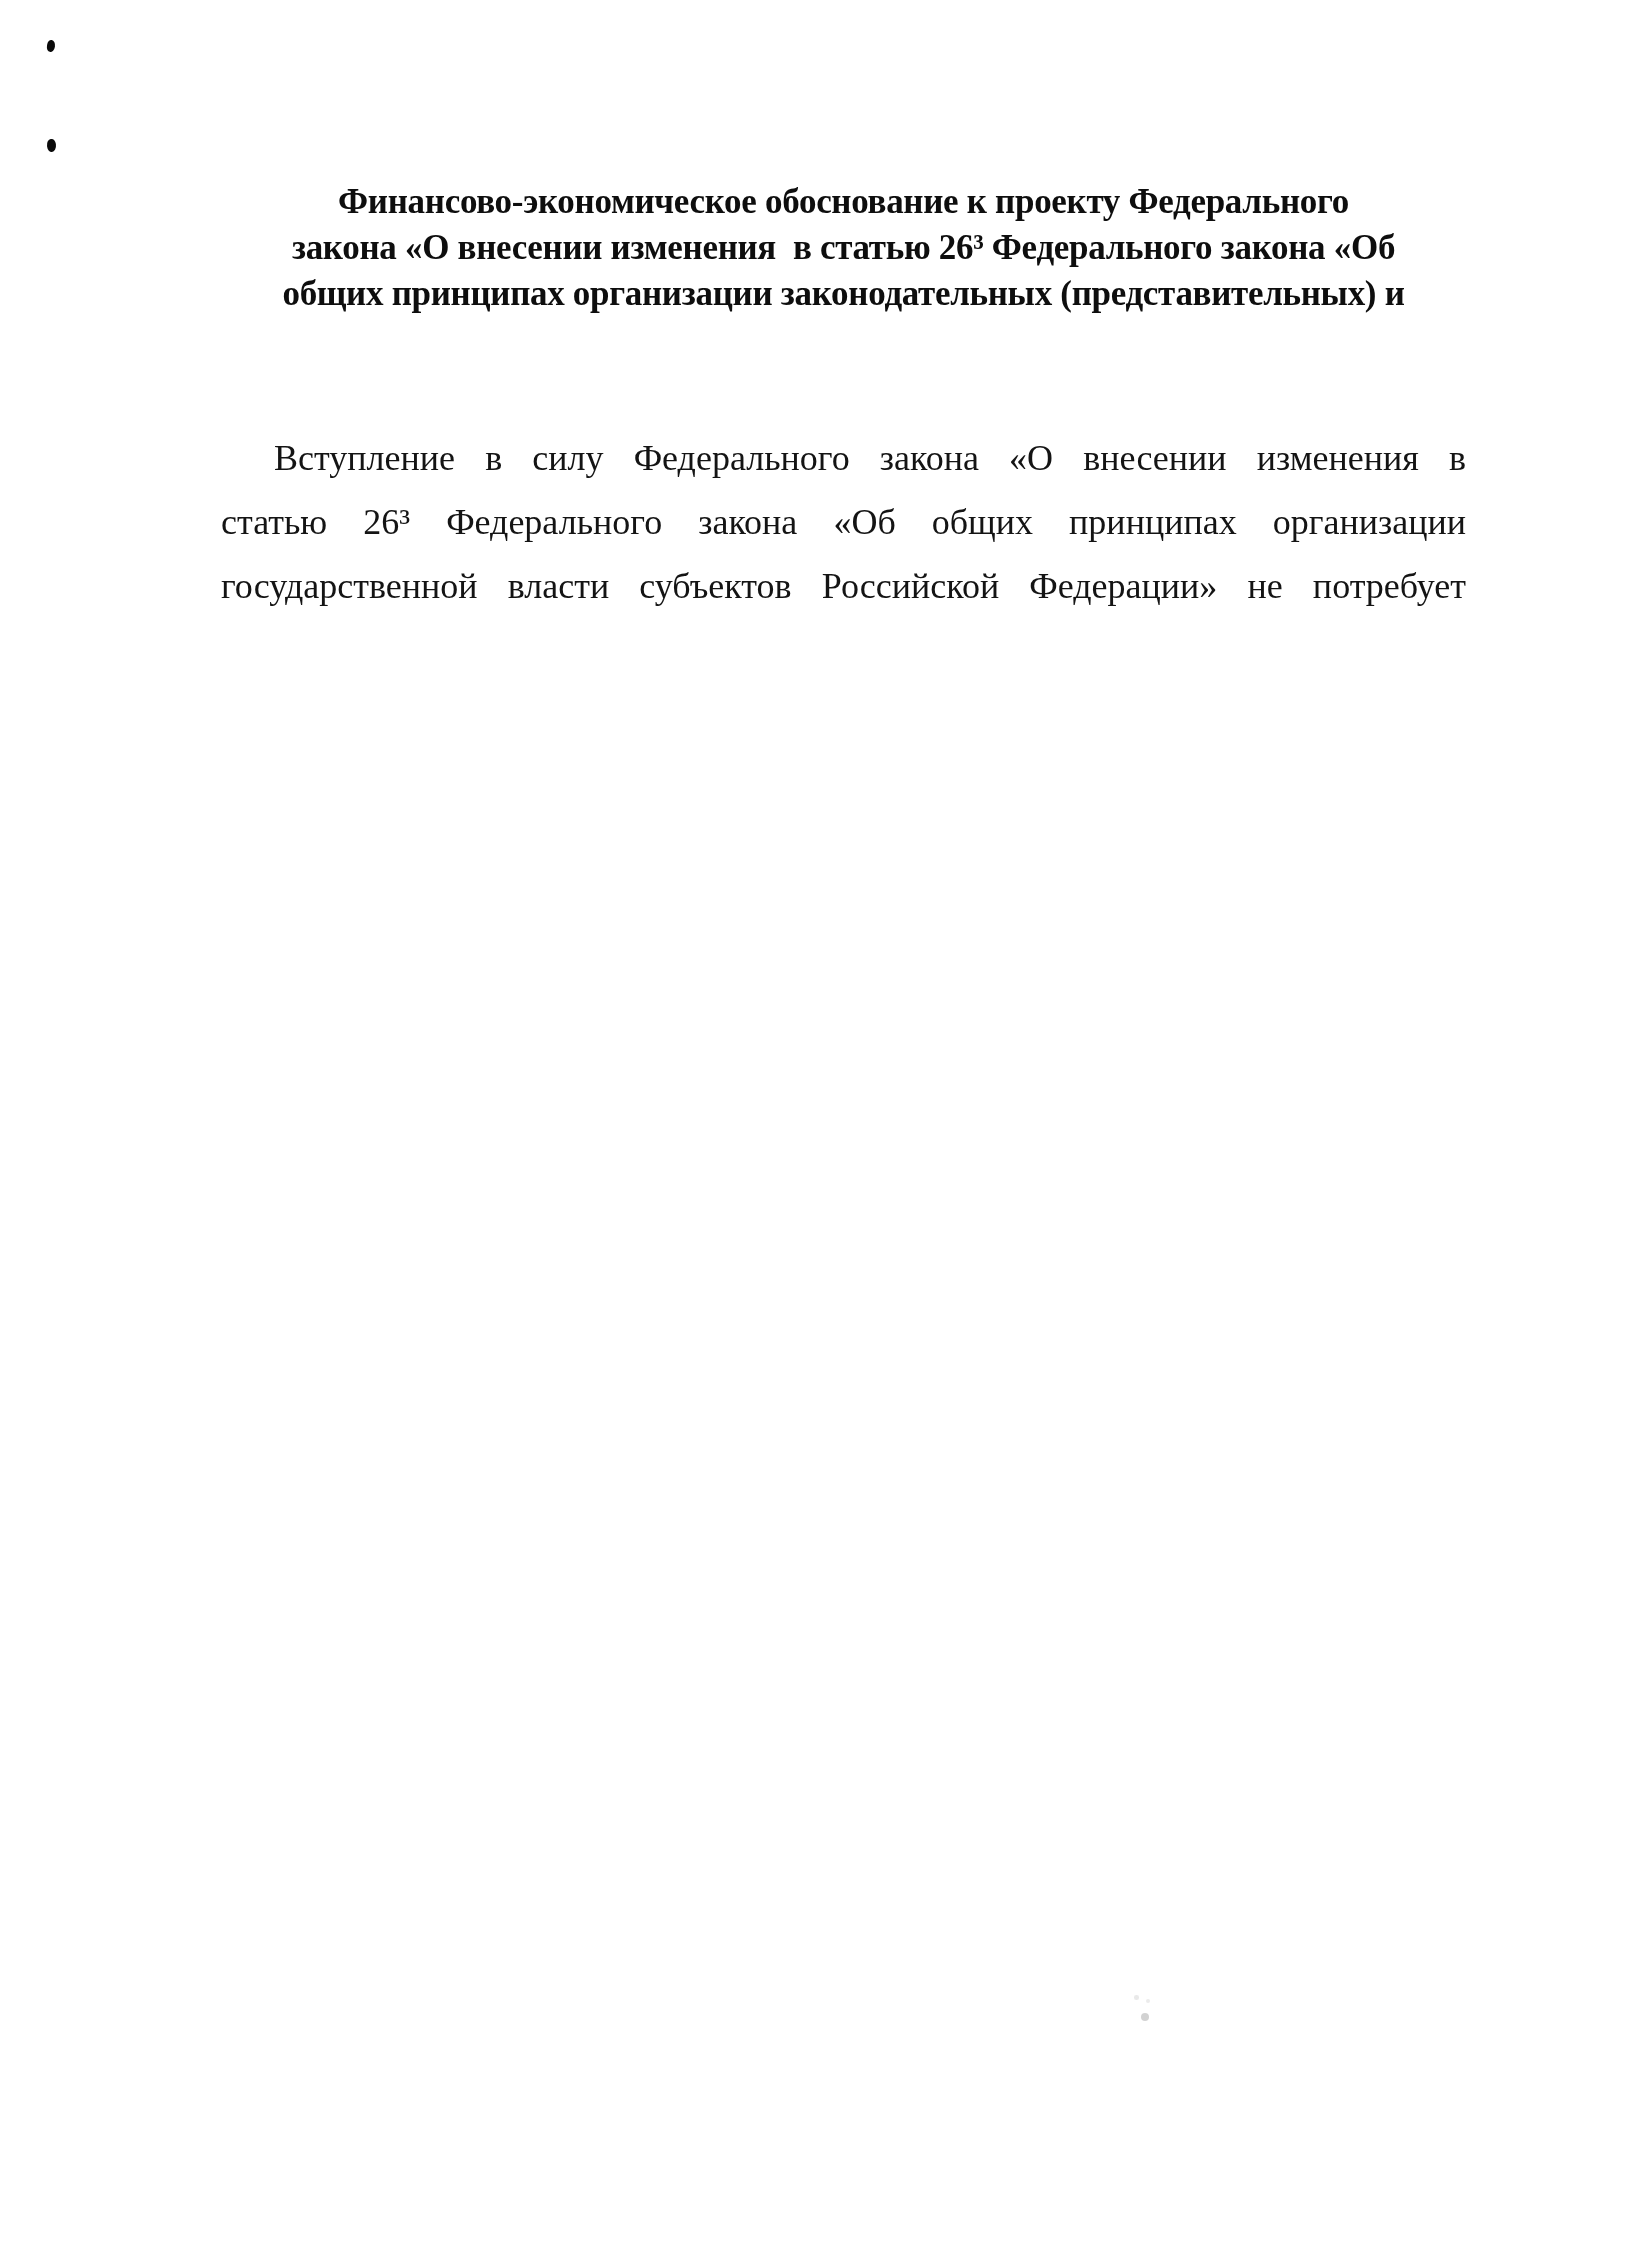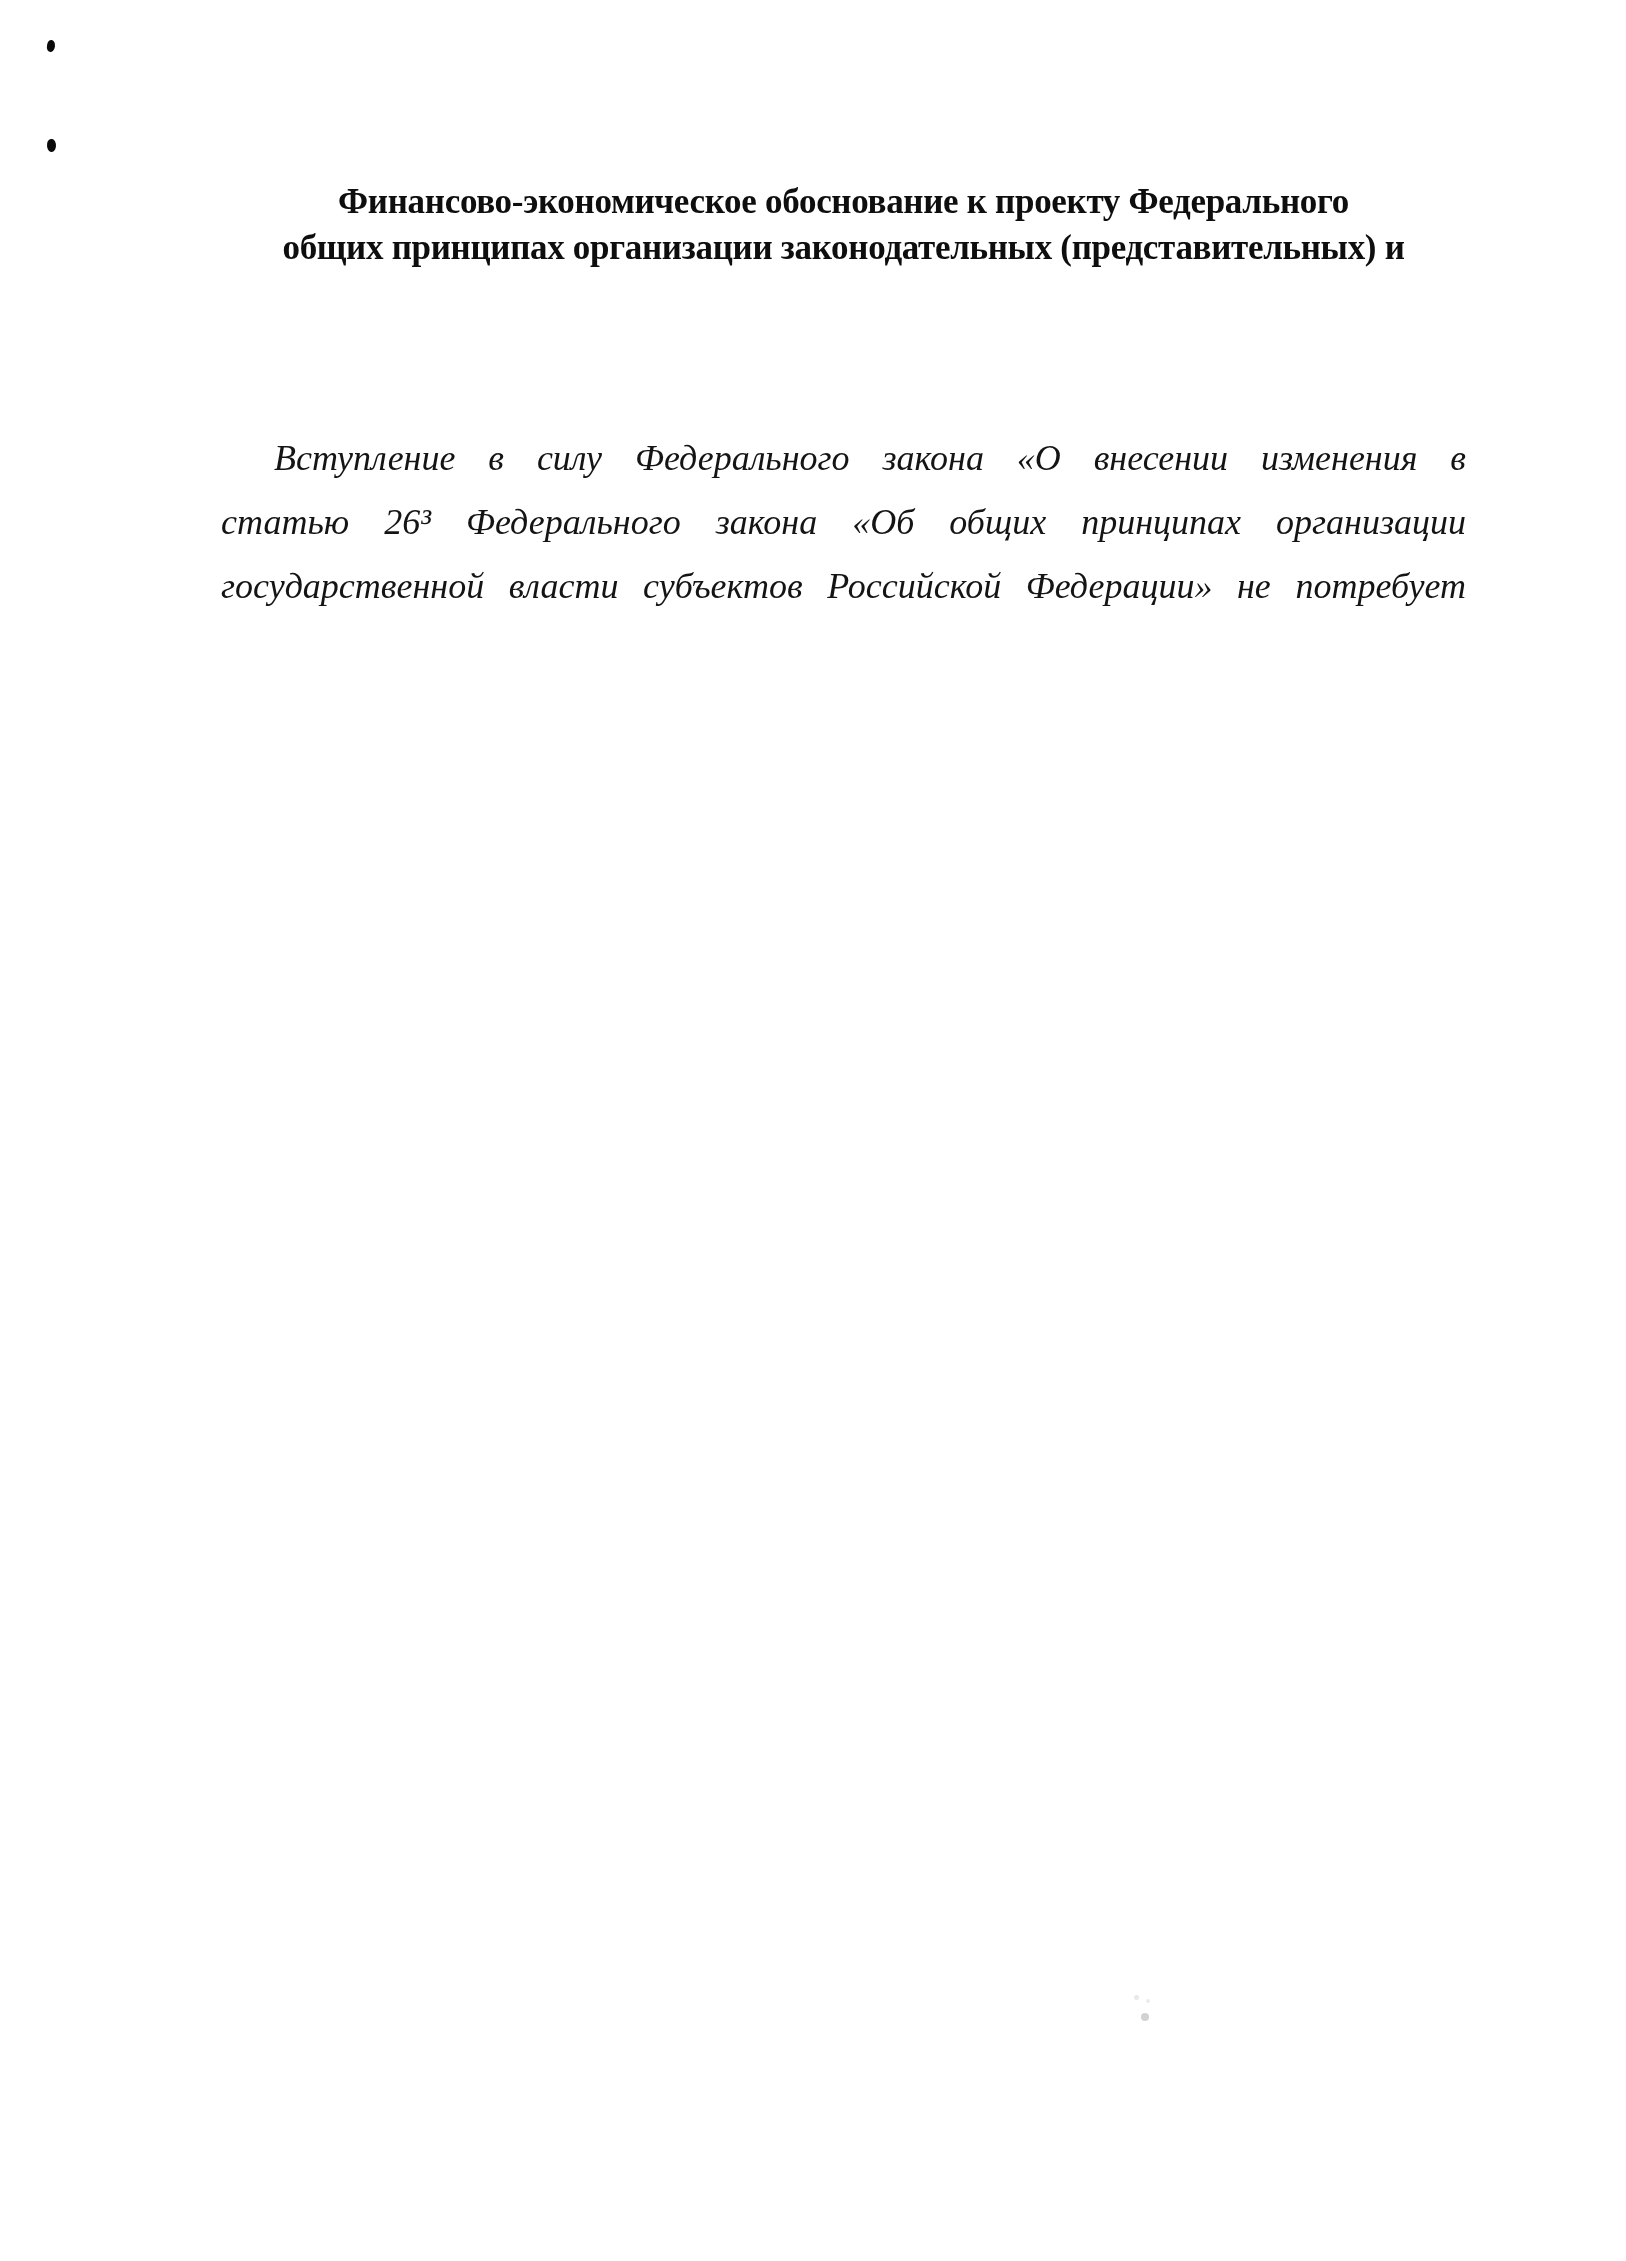--- a/index.html
+++ b/index.html
@@ -46,21 +46,20 @@
     right: 0;
     font-size: 36px;
     line-height: 64px;
     color: #141414;
   }
   .pline {
     display: block;
     text-align: justify;
     text-align-last: justify;
     white-space: normal;
-    font-style: italic;
   }
   .pline.first {
     text-indent: 53px;
   }
   .pline.last {
     text-align: left;
     text-align-last: left;
   }
   
   .speck {
@@ -119,20 +118,21 @@
   <div class="speck speck-1"></div>
   <div class="speck speck-2"></div>
   <div class="speck speck-3"></div>
   <div class="speck speck-4"></div>
   <div class="speck speck-5"></div>
 
   <div class="content-column">
 
     <h1 class="doc-title">
       <span class="tline">Финансово-экономическое обоснование к проекту Федерального</span>
+      <span class="tline">закона «О внесении изменения&nbsp; в статью 26³ Федерального закона «Об</span>
       <span class="tline">общих принципах организации законодательных (представительных) и</span>
     </h1>
 
     <div class="doc-paragraph">
       <div class="pline first">Вступление в силу Федерального закона «О внесении изменения в</div>
       <div class="pline">статью 26³ Федерального закона «Об общих принципах организации</div>
       <div class="pline">государственной власти субъектов Российской Федерации» не потребует</div>
     </div>
 
   </div>

